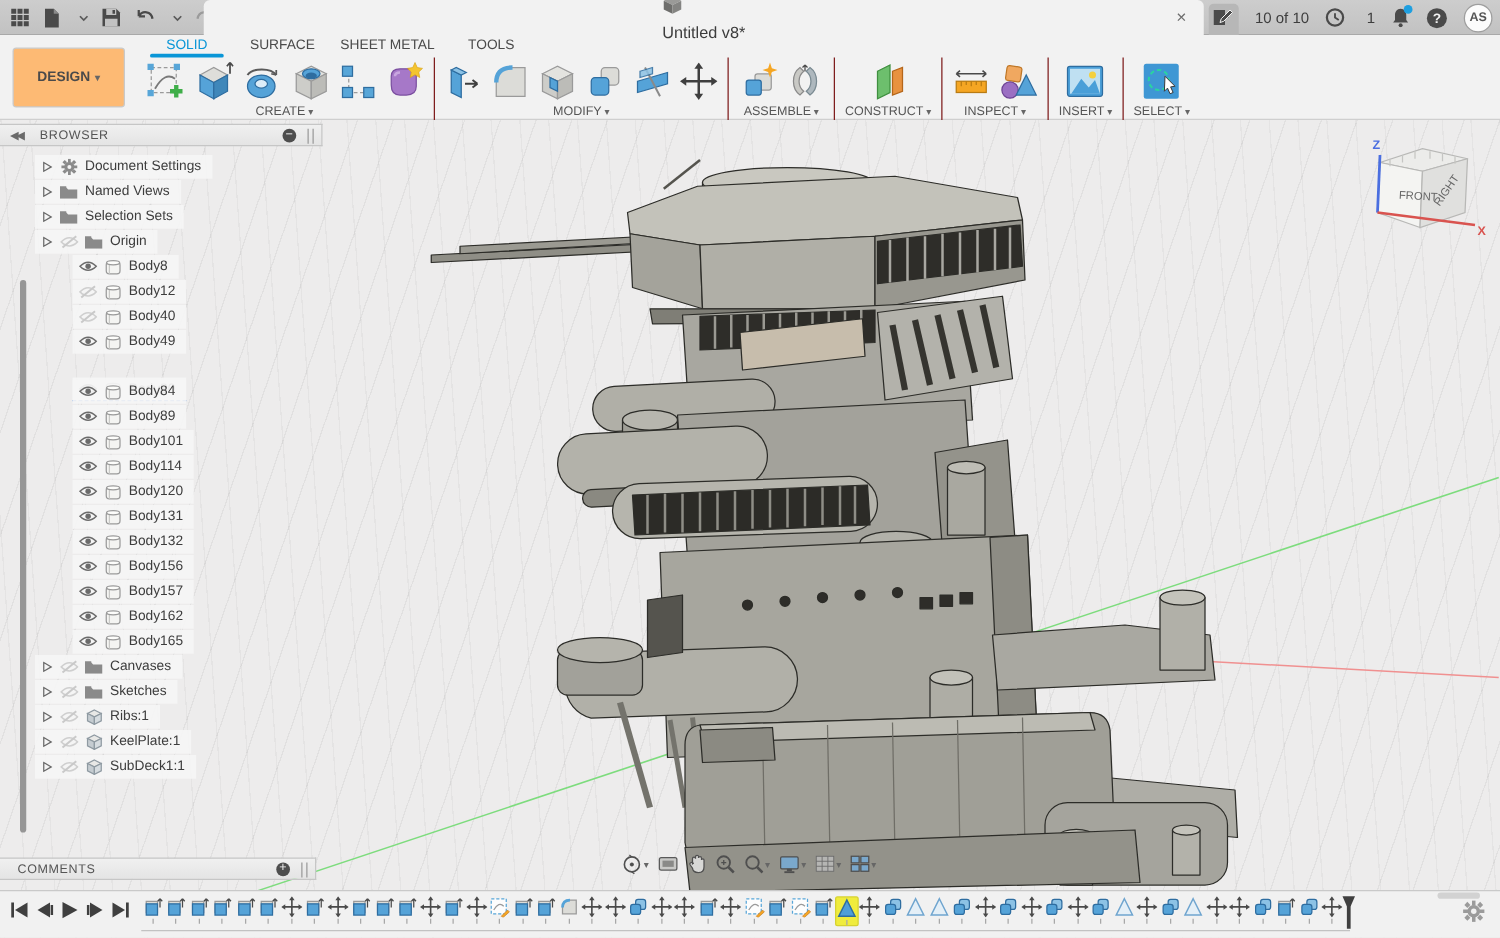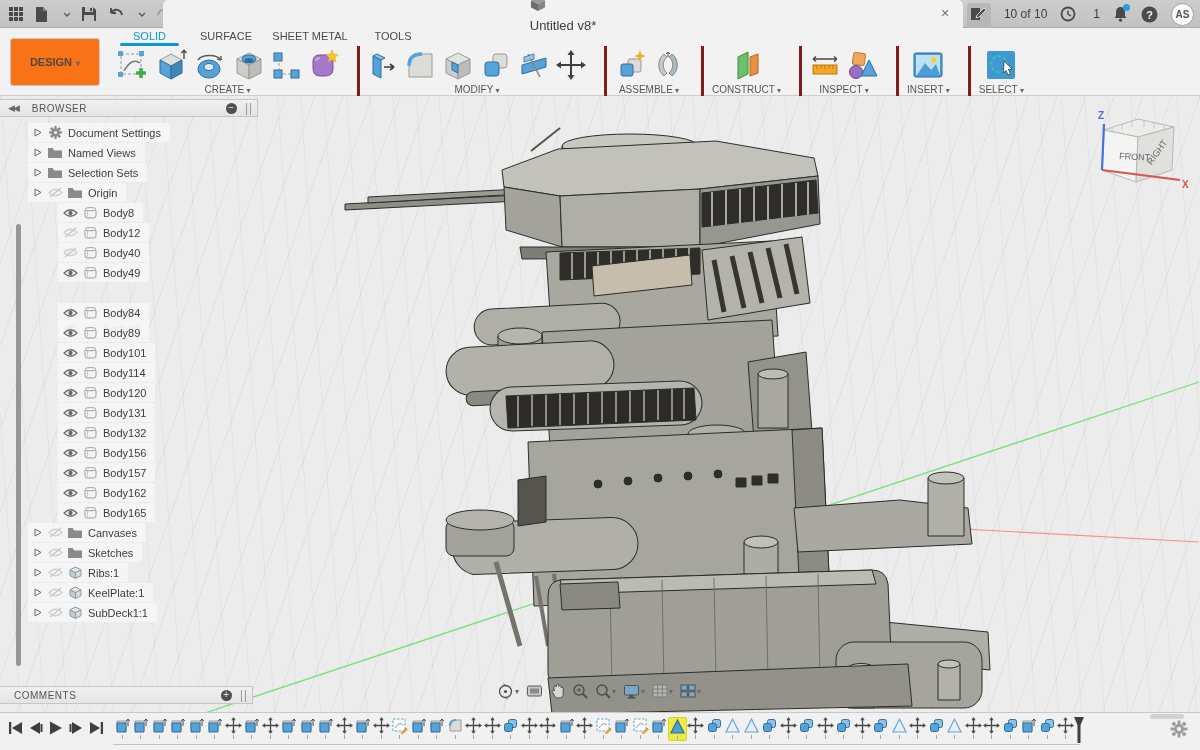--- a/index.html
+++ b/index.html
@@ -22,31 +22,31 @@
   .tb-right { position:absolute; right:6px; top:0; height:28px; display:flex; align-items:center; gap:13px; }
   .tb-count { font-size:12px; color:#3e3e3e; margin-left:3px; }
   .avatar { width:23px; height:23px; border-radius:50%; background:#fcfcfc; border:1px solid #9e9e9e;
     font-size:10px; font-weight:bold; color:#555; display:flex; align-items:center; justify-content:center; cursor:pointer; }
   .bell-wrap { position:relative; }
   .bell-dot { position:absolute; top:-2px; right:-2px; width:7px; height:7px; border-radius:50%; background:#1e9fe0; }
 
   
   #ribbon { position:absolute; top:28px; left:0; width:1200px; height:68px; background:#f2f2f2;
     border-bottom:1px solid #cfcfcf; z-index:30; }
-  #design-btn { position:absolute; left:10px; top:10px; width:90px; height:48px; background:#f97316;
+  #design-btn { position:absolute; left:10px; top:10px; width:90px; height:48px; background:#fdba74;
     border:1px solid #c9c9c9; border-radius:3px; display:flex; align-items:center; justify-content:center;
     font-size:11px; font-weight:bold; color:#4a4a4a; cursor:pointer; gap:4px; }
   #ribbon-tabs { position:absolute; left:112px; top:0; display:flex; height:17px; }
   .rtab { font-size:11px; color:#4a4a4a; padding:2px 0 0 0; margin-right:0; width:78px; text-align:center; cursor:pointer; position:relative; }
   .rtab.w1{width:75px}.rtab.w2{width:78px}.rtab.w3{width:90px}.rtab.w4{width:76px}
   .rtab.active { color:#0a96d7; }
   .rtab.active::after { content:""; position:absolute; left:8px; right:8px; bottom:-1px; height:3px; background:#0a96d7; border-radius:2px; }
   #ribbon-groups { position:absolute; left:108px; top:18px; display:flex; height:50px; }
   .rgroup { display:flex; flex-direction:column; align-items:center; padding:0 8px; position:relative; }
-  .rgroup + .rgroup { border-left:3px solid #7f1d1d;margin-left:10px; }
+  .rgroup + .rgroup { border-left:1px solid #7f1d1d; }
   .rg-icons { display:flex; align-items:center; gap:6px; height:37px; }
   .rg-icons svg { cursor:pointer; display:block; }
   .rg-label { font-size:10px; color:#555; cursor:pointer; margin-top:1px; }
   .caret::after { content:" \25BE"; font-size:8px; color:#666; }
 
   
   #viewport { position:absolute; top:96px; left:0; width:1200px; height:654px; background:#edecec;
     background-image:
       repeating-linear-gradient(109deg, rgba(80,80,80,0.075) 0 1px, transparent 1px 27px),
       repeating-linear-gradient(86deg, rgba(80,80,80,0.055) 0 1px, transparent 1px 23px); }
@@ -59,21 +59,21 @@
   #browser { position:absolute; left:0; top:3px; width:258px; z-index:20; }
   .panel-head { height:18px; background:linear-gradient(#f0f0f0,#e4e4e4); border:1px solid #c6c6c6; border-left:none;
     display:flex; align-items:center; font-size:10px; letter-spacing:0.5px; color:#555; position:relative; }
   .panel-head .ph-title { margin-left:14px; }
   .collapse-ic { margin-left:8px; color:#6a6a6a; font-size:9px; letter-spacing:-2px; cursor:pointer; }
   .ph-btn { position:absolute; right:20px; top:3px; width:11px; height:11px; background:#4e4e4e; border-radius:50%;
     color:#f0f0f0; font-size:10px; line-height:10px; text-align:center; cursor:pointer; }
   .ph-grip { position:absolute; right:6px; top:3px; width:5px; height:12px;
     border-left:1px solid #9a9a9a; border-right:1px solid #9a9a9a; cursor:pointer; }
   #browser-tree { padding-top:6px; }
-  .b-row { height:20px; display:flex; }
+  .b-row { height:20px; display:flex; align-items:center; }
   .b-strip { display:inline-flex; align-items:center; height:19px; background:rgba(245,245,245,0.93);
     padding:0 9px 0 2px; cursor:pointer; }
   .b-strip.u80 { border-bottom:1px dashed #4d86d8;margin-top:37px; }
   .ml0 { margin-left:28px; } .ml1 { margin-left:58px; }
   .b-arrow { width:15px; display:flex; justify-content:center; }
   .b-eye { width:20px; display:flex; justify-content:center; cursor:pointer; }
   .b-icon { width:20px; display:flex; justify-content:center; }
   .b-label { font-size:11px; color:#3d3d3d; margin-left:3px; white-space:nowrap; }
   #browser-scrollbar { position:absolute; left:16px; top:128px; width:5px; height:442px;
     background:#969696; border-radius:3px; cursor:pointer; }

